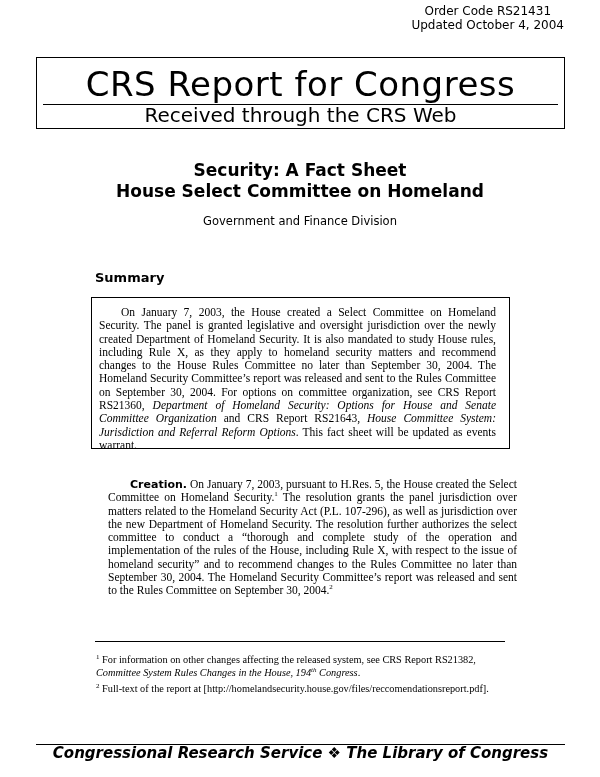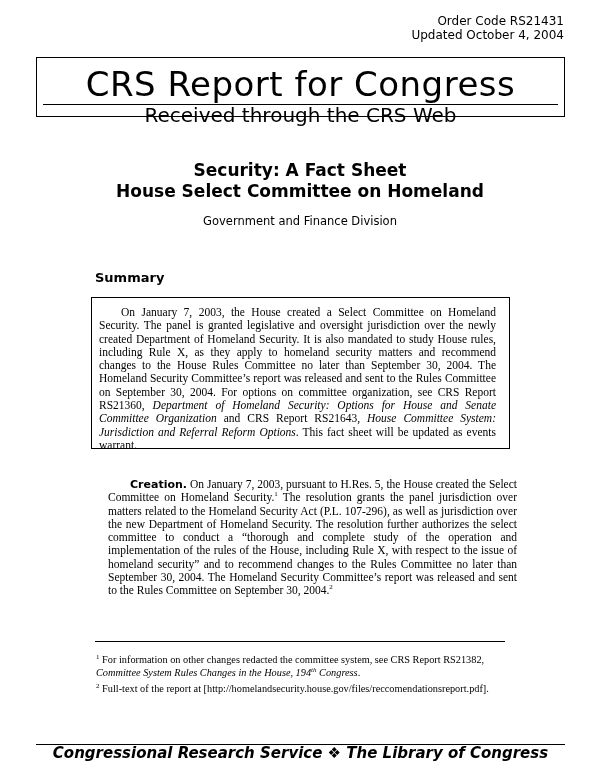--- a/index.html
+++ b/index.html
@@ -1,20 +1,20 @@
 <!DOCTYPE html>
 <html><head>
 <meta charset="utf-8">
 <style>
   html, body { margin:0; padding:0; background:#ffffff; }
   body { width:600px; height:777px; position:relative; overflow:hidden; color:#000; }
 
-  #order { position:absolute; right:36px; top:14px; text-align:right; font-size:12px; line-height:14px; font-family:"DejaVu Sans", sans-serif; }
+  #order { position:absolute; right:36px; top:4px; text-align:center; font-size:12px; line-height:14px; font-family:"DejaVu Sans", sans-serif; }
 
-  #banner { position:absolute; left:36px; top:57px; width:529px; height:60px; border:1px solid #000; box-sizing:border-box; }
+  #banner { position:absolute; left:36px; top:57px; width:529px; height:72px; border:1px solid #000; box-sizing:border-box; }
   #banner .title { position:absolute; left:0; right:0; top:6px; text-align:center; font-family:"DejaVu Sans", sans-serif; font-size:34px; line-height:40px; letter-spacing:0.5px; }
   #banner .rule { position:absolute; left:6px; right:6px; top:46px; border-top:1px solid #000; }
   #banner .sub { position:absolute; left:0; right:0; top:47px; text-align:center; font-family:"DejaVu Sans", sans-serif; font-size:20px; line-height:20px; }
 
   #doc-title { position:absolute; left:90px; width:420px; top:160px; text-align:center; font-family:"DejaVu Sans", sans-serif; font-weight:bold; font-size:17px; line-height:21px; }
   #author { position:absolute; left:90px; width:420px; top:214px; text-align:center; font-family:"DejaVu Sans", sans-serif; font-size:11.5px; line-height:14px; }
   #summary-h { position:absolute; left:95px; top:270px; font-family:"DejaVu Sans", sans-serif; font-weight:bold; font-size:13px; }
 
   #summary-box { position:absolute; left:91px; top:297px; width:419px; height:152px; border:1px solid #000; box-sizing:border-box; padding:8px 13px 0 7px; }
   #summary-box p { margin:0; font-family:"Liberation Serif", serif; font-size:11.5px; line-height:13.3px; text-align:justify; text-indent:22px; }
@@ -58,18 +58,18 @@
 <div id="summary-h">Summary</div>
 
 <div id="summary-box">
   <p><span>On January 7, 2003, the House created a Select Committee on Homeland Security. The panel is granted legislative and oversight jurisdiction over the newly created Department of Homeland Security.  It is also mandated to study House rules, including Rule X, as they apply to homeland security matters and recommend changes to the House Rules Committee no later than September 30, 2004. The Homeland Security Committee’s report was released and sent to the Rules Committee on September 30, 2004.  For options on committee organization, see CRS Report RS21360, </span><i>Department of Homeland Security: Options for House and Senate Committee Organization</i><span> and CRS Report RS21643, </span><i>House Committee System: Jurisdiction and Referral Reform Options</i><span>.  This fact sheet will be updated as events warrant.</span></p>
 </div>
 
 <p id="creation"><span class="runin">Creation.</span><span>  On January 7, 2003, pursuant to H.Res. 5, the House created the Select Committee on Homeland Security.</span><sup>1</sup><span>  The resolution grants the panel jurisdiction over matters related to the Homeland Security Act (P.L. 107-296), as well as jurisdiction over the new Department of Homeland Security.  The resolution further authorizes the select committee to conduct a “thorough and complete study of the operation and implementation of the rules of the House, including Rule X, with respect to the issue of homeland security” and to recommend changes to the Rules Committee no later than September 30, 2004.  The Homeland Security Committee’s report was released and sent to the Rules Committee on September 30, 2004.</span><sup>2</sup></p>
 
 <div id="fn-rule"></div>
 
-<p class="fn" id="fn1"><sup>1</sup><span>  For information on other changes redacted the committee system, see CRS Report RS21382, </span><i><span>Committee System Rules Changes in the House, 194</span><sup>th</sup><span> Congress</span></i><span>.</span></p>
+<p class="fn" id="fn1"><sup>1</sup><span>  For information on other changes affecting the released system, see CRS Report RS21382, </span><i><span>Committee System Rules Changes in the House, 194</span><sup>th</sup><span> Congress</span></i><span>.</span></p>
 
 <p class="fn" id="fn2"><sup>2</sup><span> Full-text of the report at [http://homelandsecurity.house.gov/files/reccomendationsreport.pdf].</span></p>
 
 <div id="foot-rule"></div>
 <div id="footer">Congressional Research Service ❖ The Library of Congress</div>
 
 </body></html>

